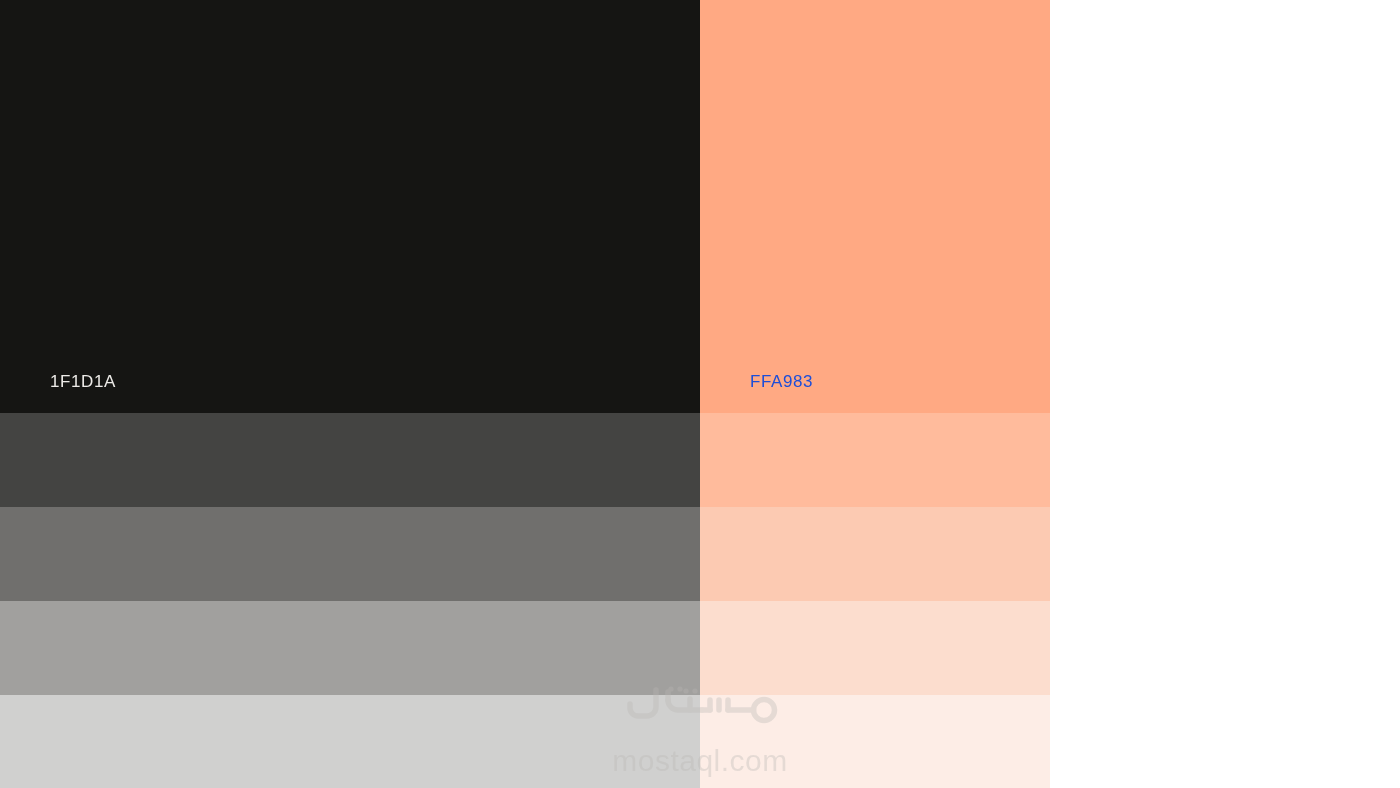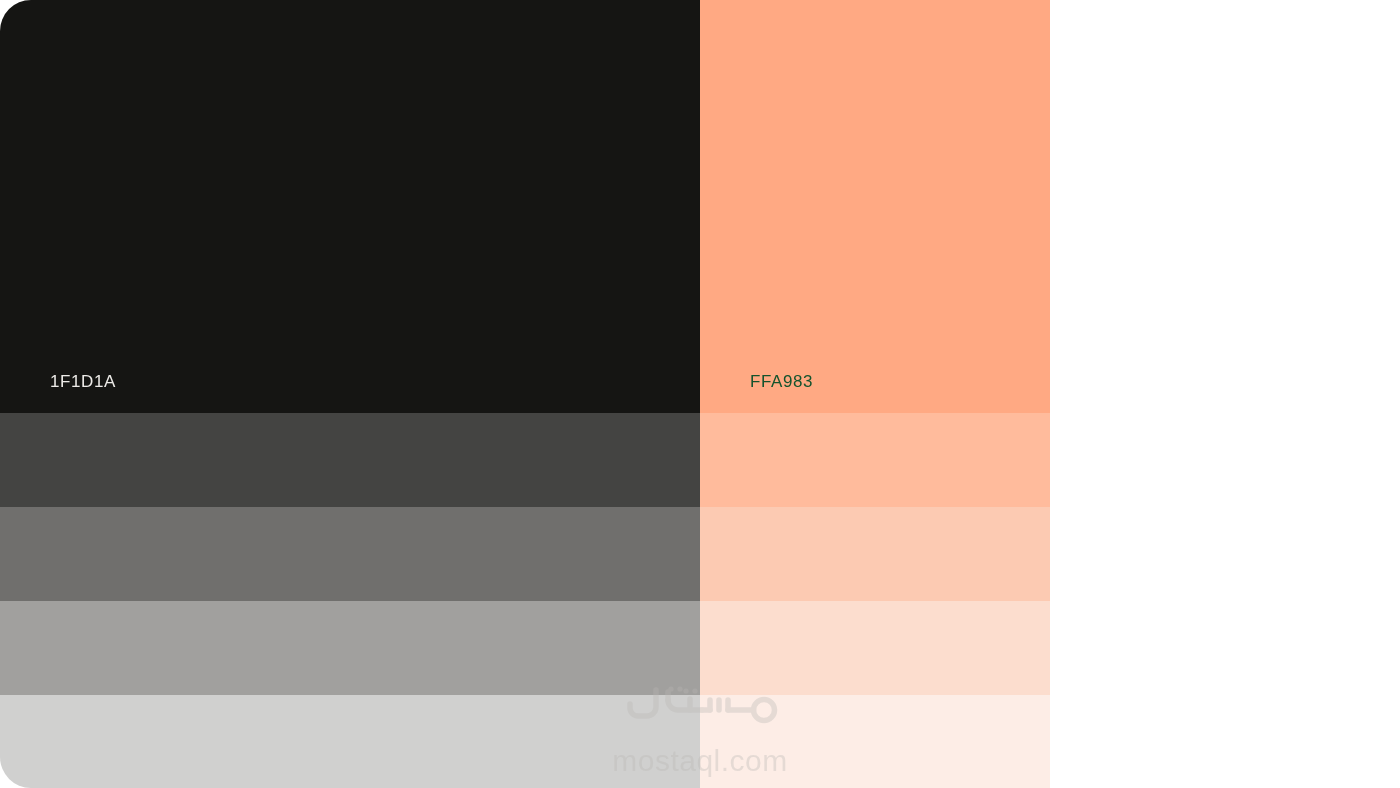--- a/index.html
+++ b/index.html
@@ -6,21 +6,20 @@
     margin: 0;
     padding: 0;
     background: #ffffff;
   }
   #palette-board {
     position: relative;
     width: 1400px;
     height: 788px;
     overflow: hidden;
     font-family: "Liberation Sans", sans-serif;
-    border-radius: 31px;
   }
   .palette-columns {
     position: absolute;
     inset: 0;
     display: flex;
     flex-direction: row;
     width: 100%;
     height: 100%;
   }
   .palette-column {
@@ -98,21 +97,21 @@
         <span class="hex-label" style="color: rgb(237, 235, 232);">1F1D1A</span>
       </div>
       <div class="swatch-shade" style="background-color: rgb(68, 68, 66);"></div>
       <div class="swatch-shade" style="background-color: rgb(112, 111, 109);"></div>
       <div class="swatch-shade" style="background-color: rgb(161, 160, 158);"></div>
       <div class="swatch-shade last" style="background-color: rgb(208, 208, 207);"></div>
     </div>
 
     <div class="palette-column col-1">
       <div class="swatch-main" style="background-color: rgb(255, 169, 131);">
-        <span class="hex-label" style="color: #14532d;">FFA983</span>
+        <span class="hex-label" style="color: #1d4ed8;">FFA983</span>
       </div>
       <div class="swatch-shade" style="background-color: rgb(255, 187, 156);"></div>
       <div class="swatch-shade" style="background-color: rgb(252, 202, 178);"></div>
       <div class="swatch-shade" style="background-color: rgb(252, 221, 206);"></div>
       <div class="swatch-shade last" style="background-color: rgb(253, 237, 230);"></div>
     </div>
 
 
   </div>
 

